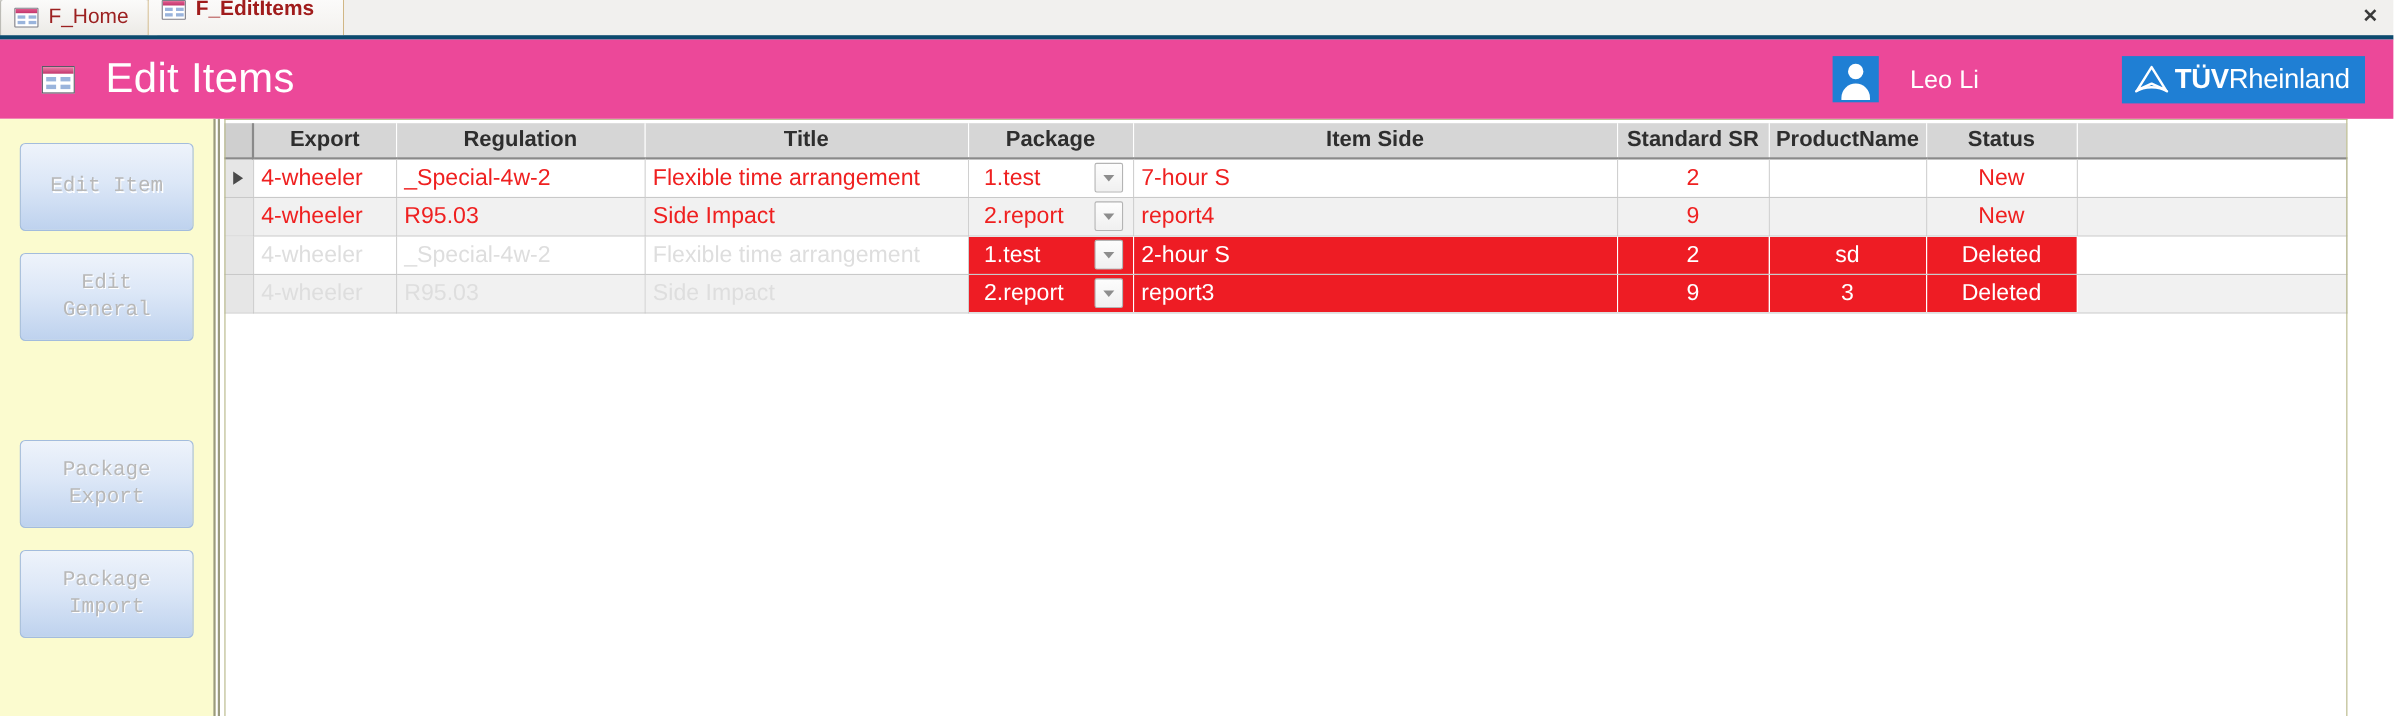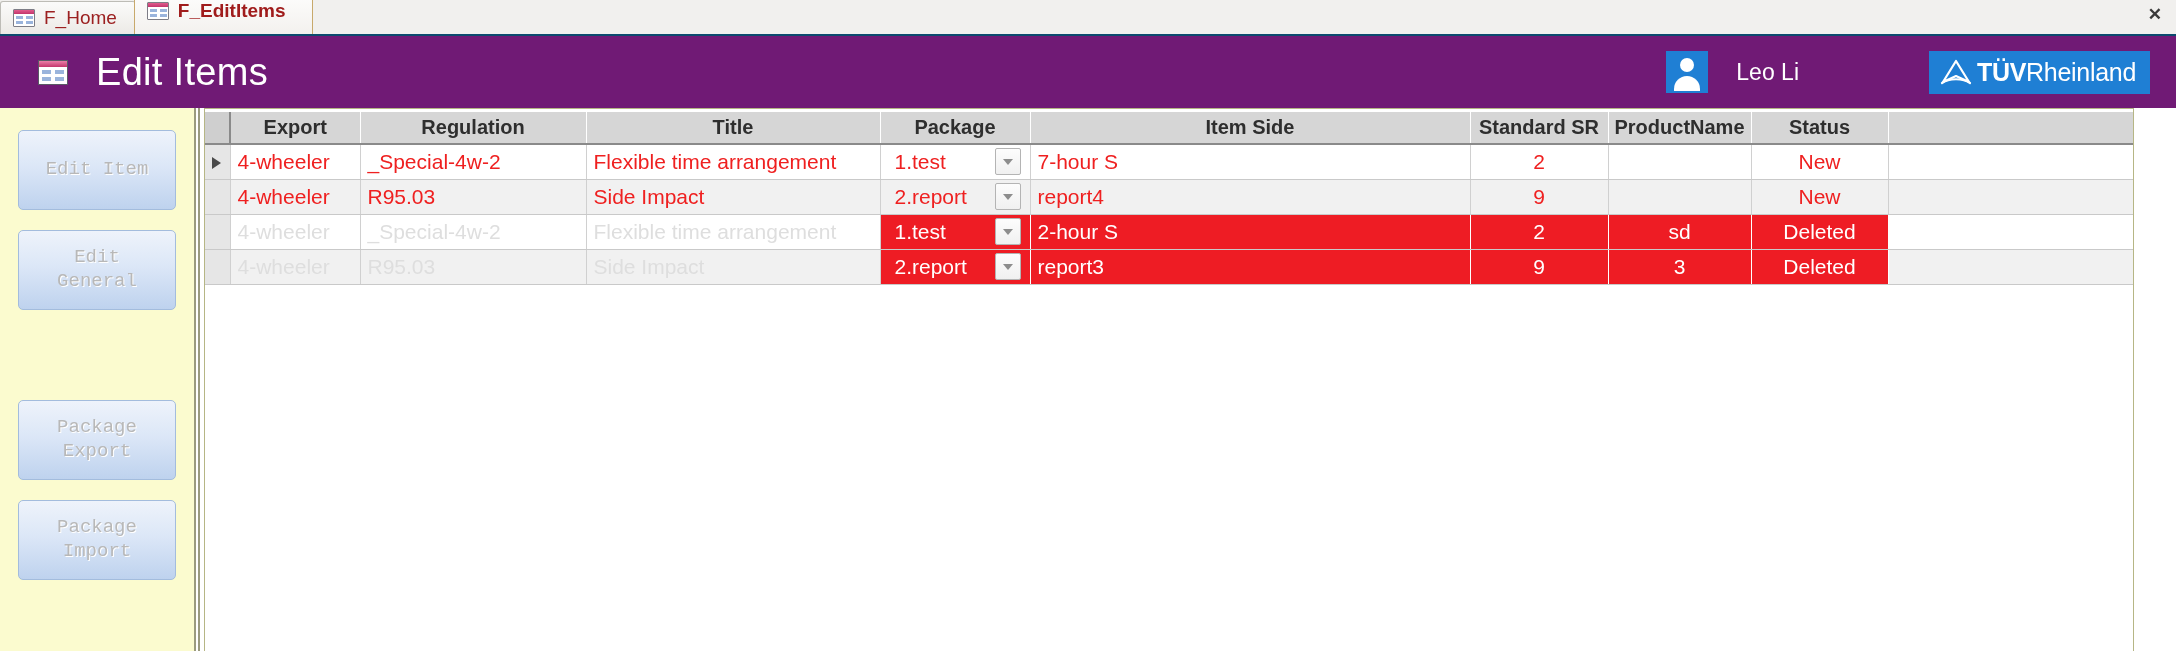--- a/index.html
+++ b/index.html
@@ -10,21 +10,21 @@
     overflow: hidden;
   }
 
   
   .tabstrip {
     position: relative;
     height: 36px;
     background: #f1f0ee;
     display: flex;
     align-items: flex-end;
-    border-bottom: 2px solid #0c4a6e;
+    border-bottom: 4px solid #0c4a6e;
   }
   .tab {
     position: relative;
     height: 33px;
     display: flex;
     align-items: center;
     gap: 9px;
     padding: 0 26px 0 12px;
     background: linear-gradient(to bottom, #fbfbfa 0%, #eceae6 100%);
     border: 1px solid #bdbcb6;
@@ -72,21 +72,21 @@
     font-weight: bold;
     color: #3a3a3a;
     cursor: pointer;
     line-height: 1;
     font-family: "Liberation Sans", sans-serif;
   }
 
   
   .header {
     height: 72px;
-    background: #701a75;
+    background: #ec4899;
     display: flex;
     align-items: center;
     position: relative;
   }
   .header-icon {
     width: 30px; height: 25px;
     margin-left: 38px;
     background: #ffffff;
     border: 1px solid #5a5a66;
     position: relative;

